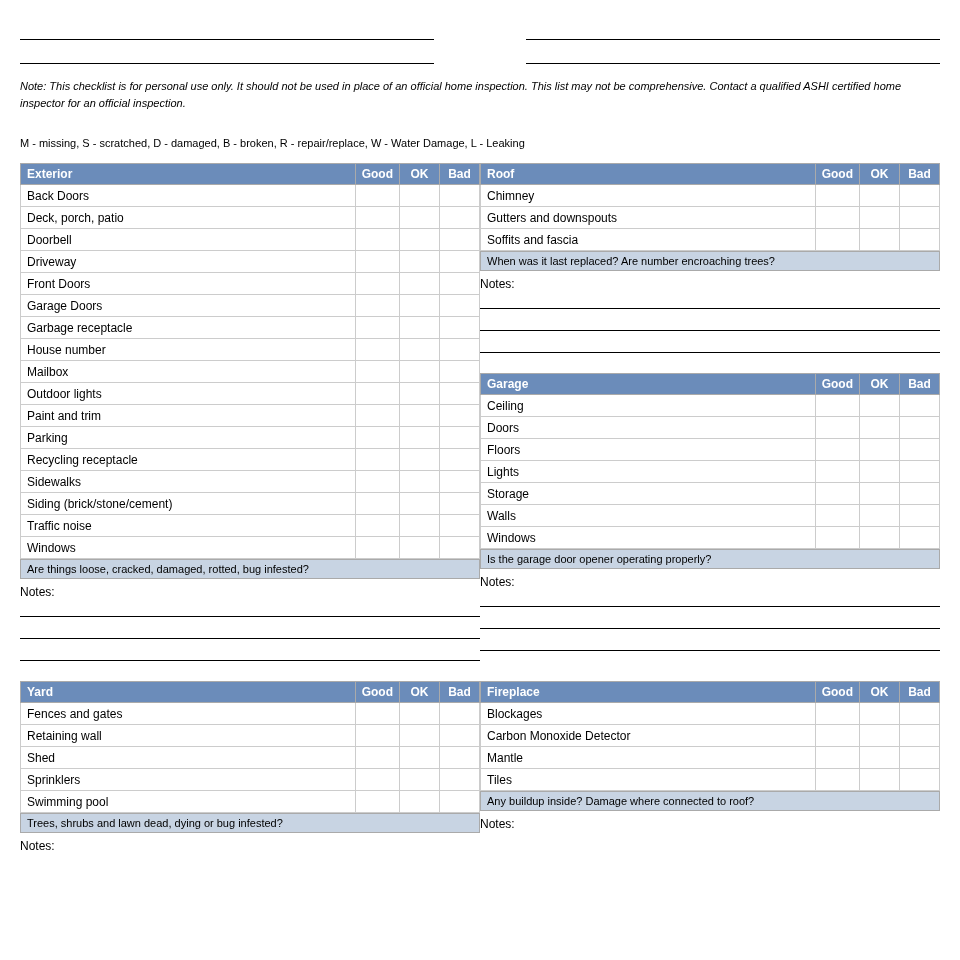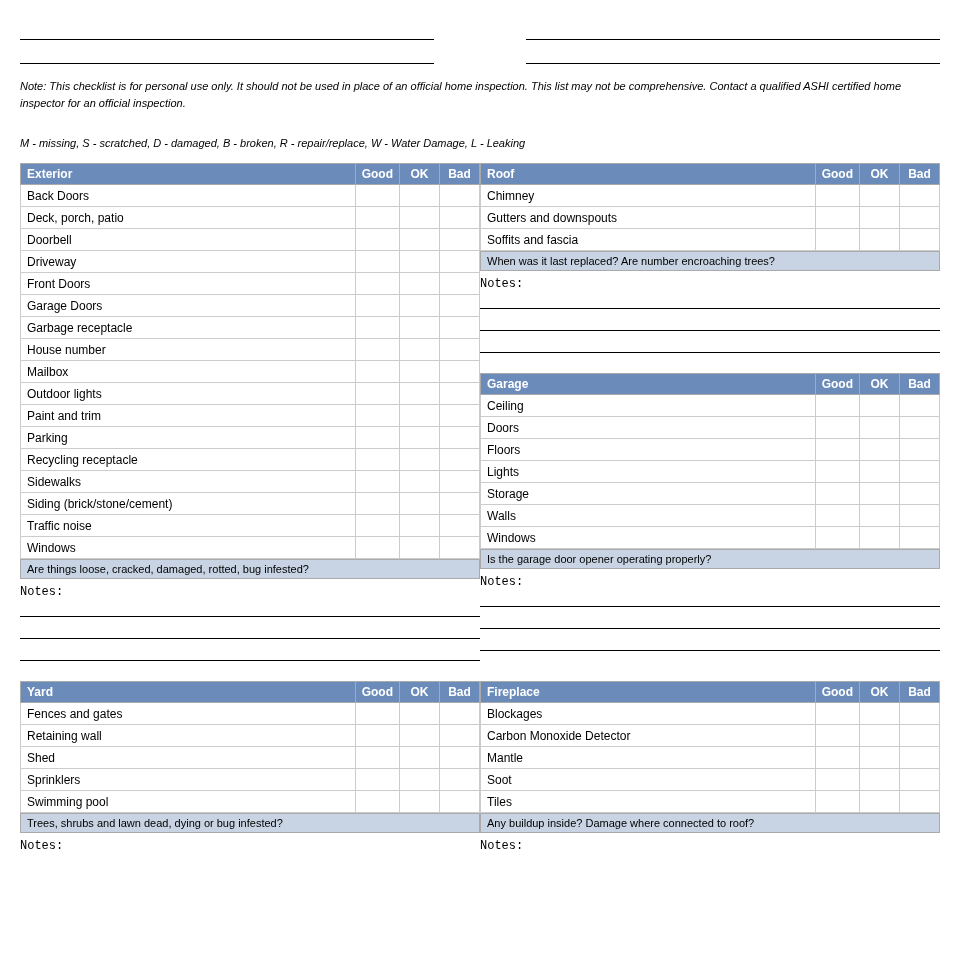--- a/index.html
+++ b/index.html
@@ -13,21 +13,20 @@
     }
     .note {
       font-style: italic;
       font-size: 11px;
       margin-bottom: 26px;
       line-height: 1.5;
     }
     .legend {
       font-size: 11px;
       margin-bottom: 14px;
-      font-style: italic;
     }
     .two-col {
       display: flex;
     }
     .col {
       flex: 1;
     }
     .section {
       margin-bottom: 20px;
     }
@@ -63,21 +62,20 @@
     }
     .hint-row {
       background-color: #c8d4e3;
       font-size: 11px;
       padding: 3px 6px;
       border: 1px solid #aaa;
     }
     .notes-section {
       margin-top: 6px;
       font-size: 12px;
-      font-family: Liberation Mono, monospace;
     }
     .notes-section .notes-label {
       display: inline-block;
       margin-bottom: 2px;
     }
     .notes-line {
       border-bottom: 1px solid #000;
       height: 16px;
       margin-bottom: 6px;
       width: 100%;
@@ -428,26 +426,20 @@
               <td class="check-cell"></td>
               <td class="check-cell"></td>
             </tr>
             <tr>
               <td class="item-label">Mantle</td>
               <td class="check-cell"></td>
               <td class="check-cell"></td>
               <td class="check-cell"></td>
             </tr>
             <tr>
-              <td class="item-label">Soot</td>
-              <td class="check-cell"></td>
-              <td class="check-cell"></td>
-              <td class="check-cell"></td>
-            </tr>
-            <tr>
               <td class="item-label">Tiles</td>
               <td class="check-cell"></td>
               <td class="check-cell"></td>
               <td class="check-cell"></td>
             </tr>
           </tbody>
       </table>
       <div class="hint-row">Any buildup inside? Damage where connected to roof?</div>
       <div class="notes-section">
         <span class="notes-label">Notes:</span>

